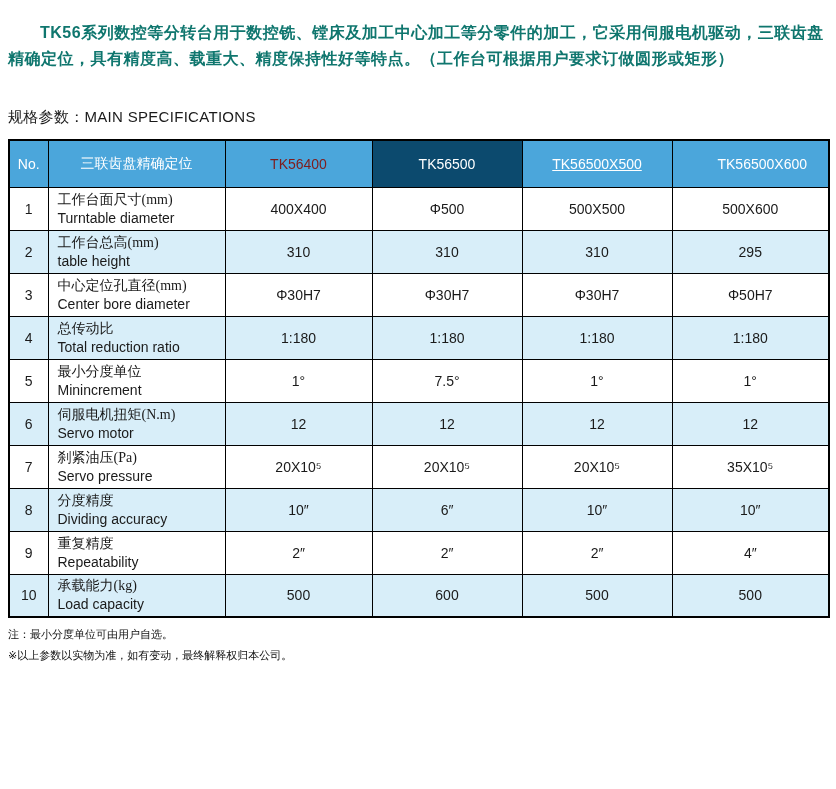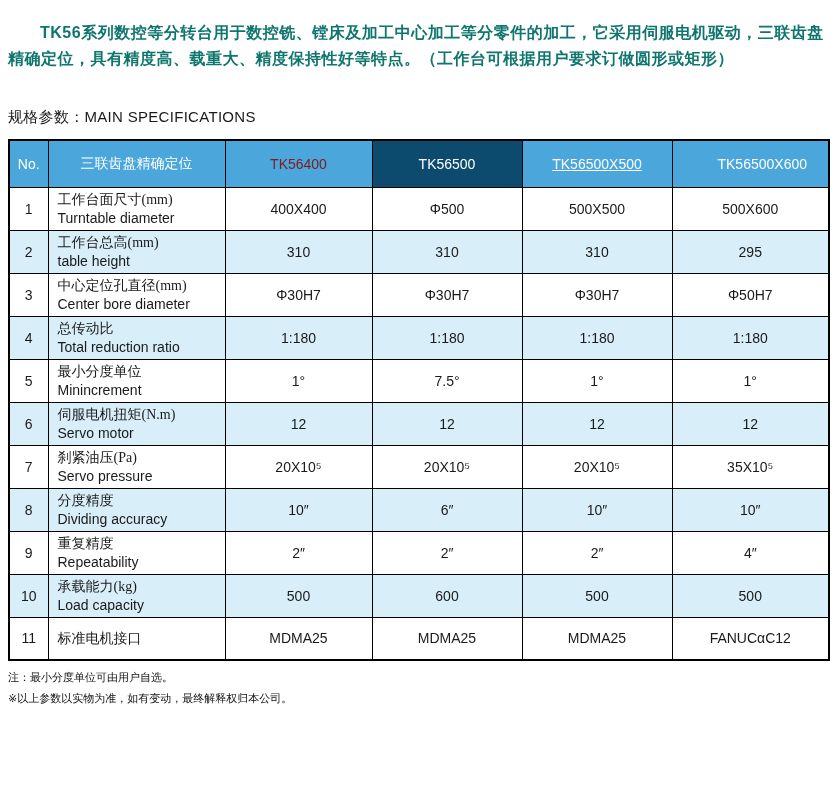--- a/index.html
+++ b/index.html
@@ -219,30 +219,20 @@
           <td>10</td>
           <td class="item-cell">
             <span class="item-cn">承载能力(kg)</span>
             <span class="item-en">Load capacity</span>
           </td>
           <td>500</td>
           <td>600</td>
           <td>500</td>
           <td>500</td>
         </tr>
-        <tr>
-          <td>11</td>
-          <td class="item-cell">
-            <span class="item-cn">标准电机接口</span>
-          </td>
-          <td>MDMA25</td>
-          <td>MDMA25</td>
-          <td>MDMA25</td>
-          <td>FANUCαC12</td>
-        </tr>
       </tbody>
   </table>
 
   <div class="notes">
     <div class="note-line">注：最小分度单位可由用户自选。</div>
     <div class="note-line">※以上参数以实物为准，如有变动，最终解释权归本公司。</div>
   </div>
 
 </div>
 

